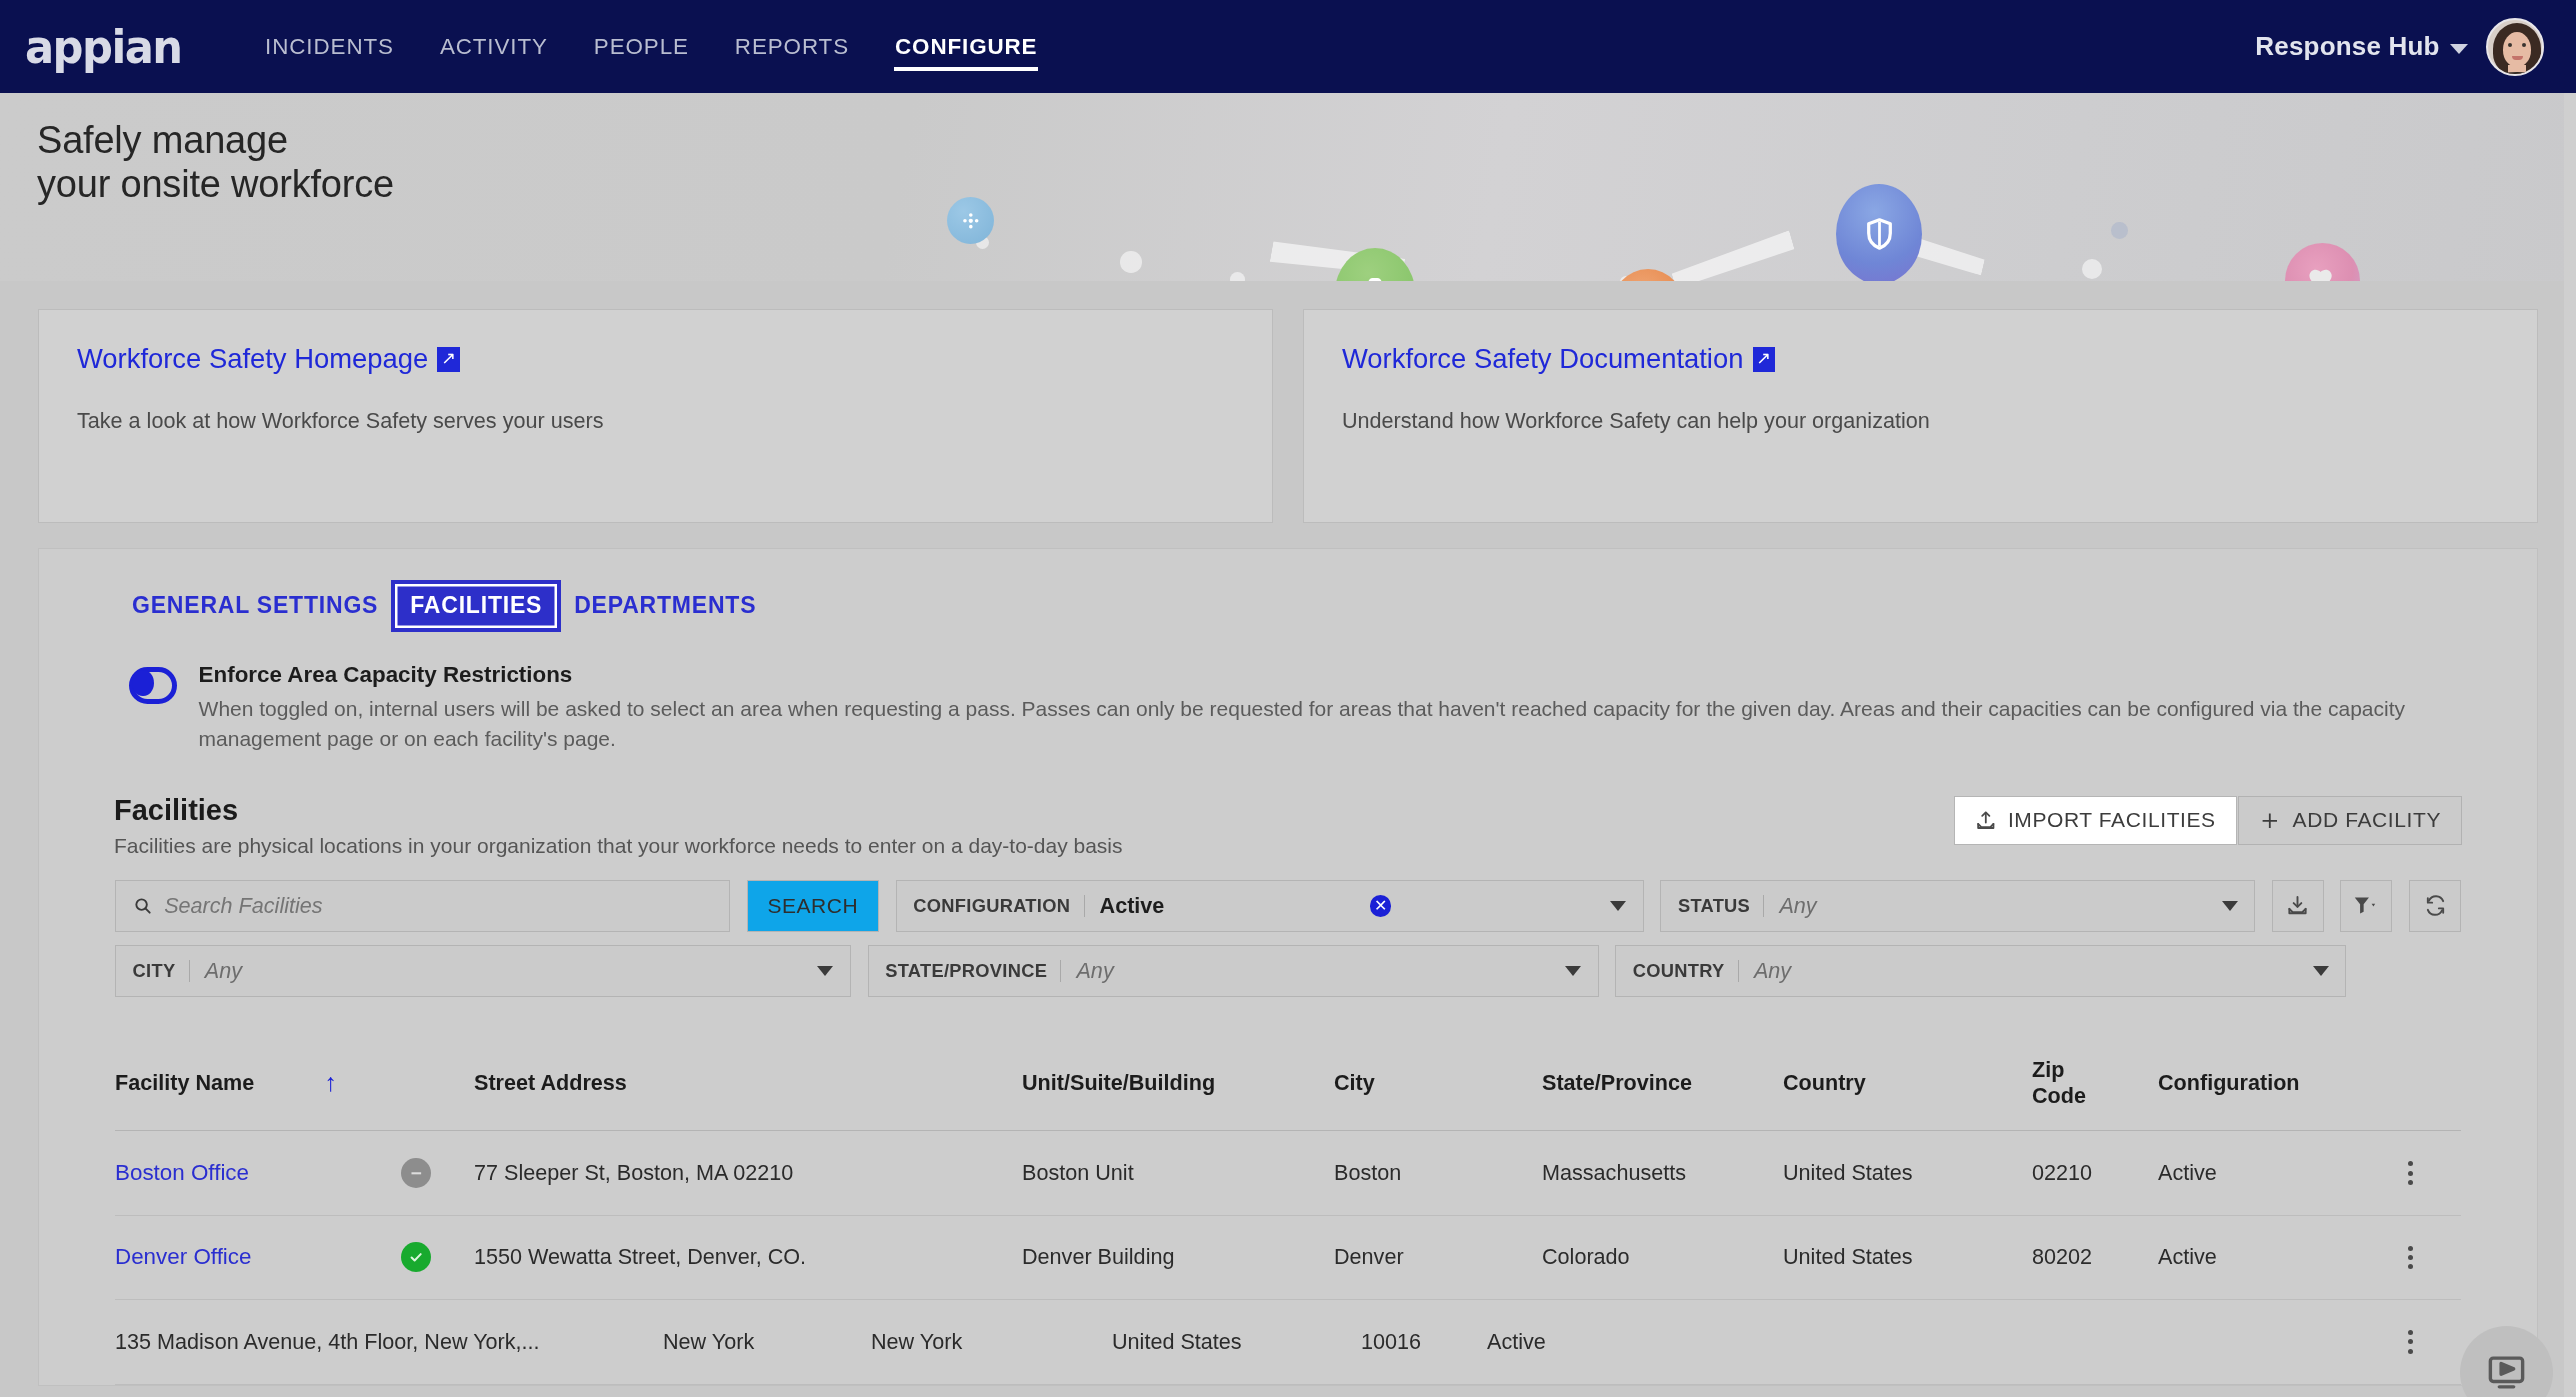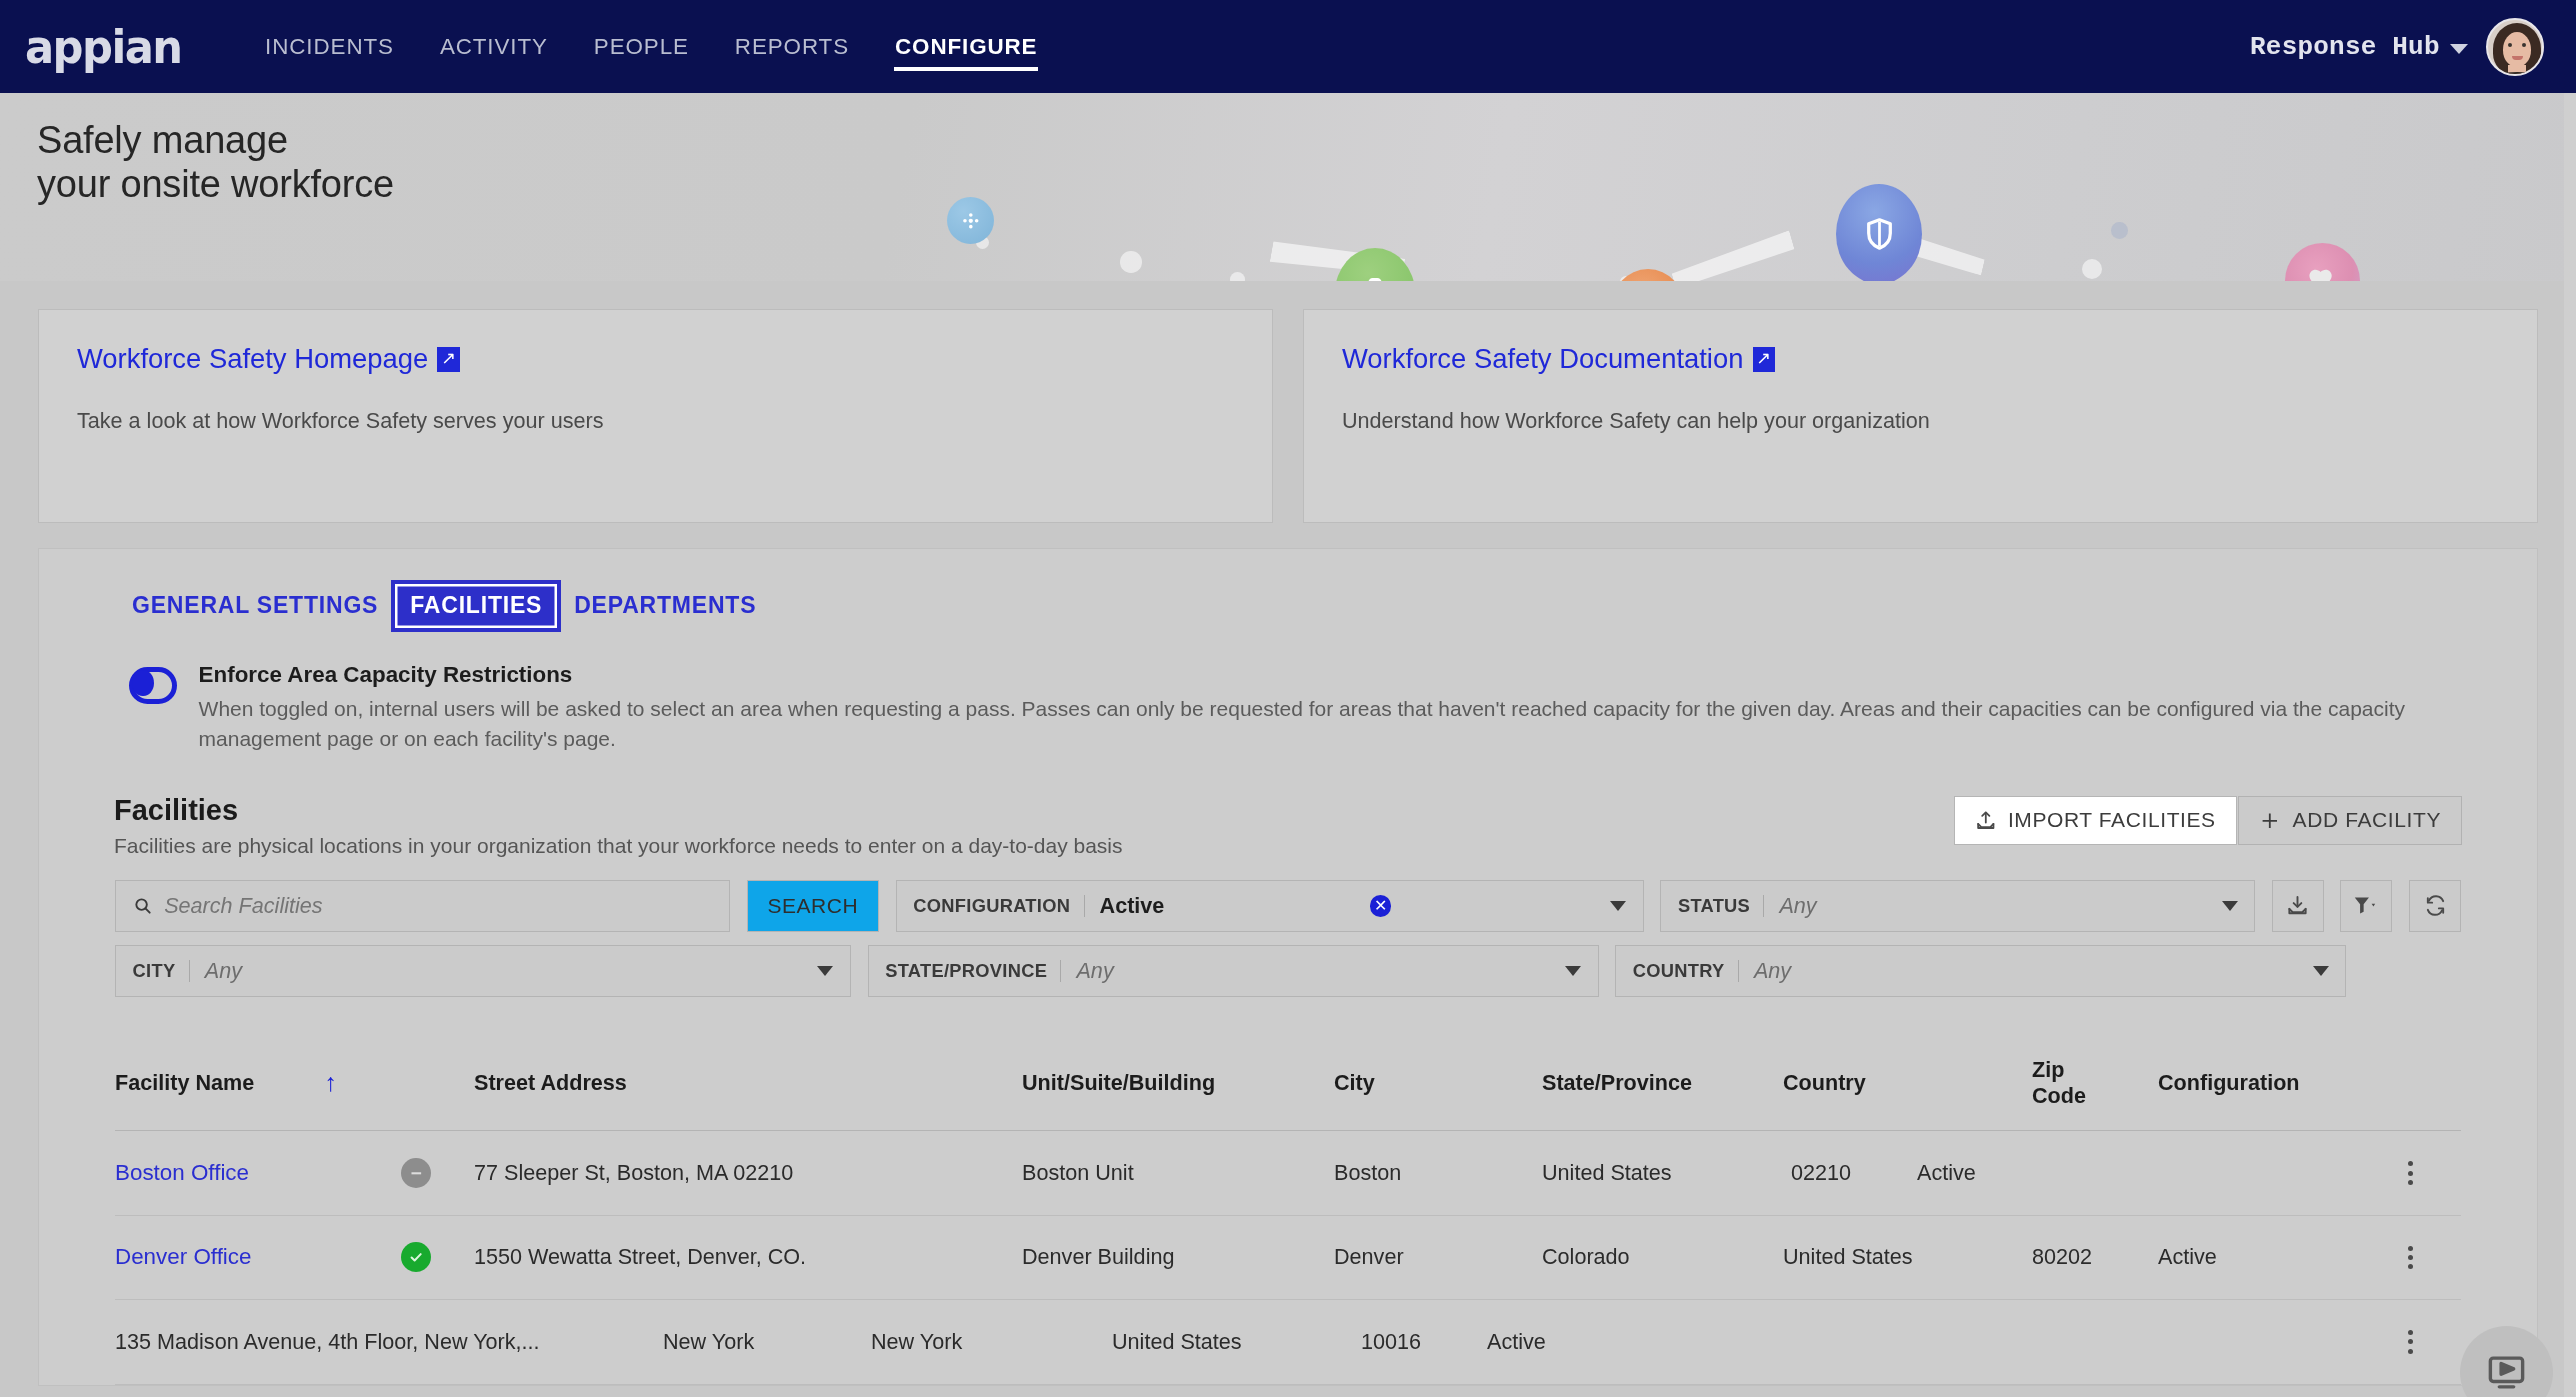--- a/index.html
+++ b/index.html
@@ -47,21 +47,20 @@
     content: "";
     position: absolute;
     left: 22.4px; right: 22.4px; bottom: 21.6px;
     height: 4.2px; background: #ffffff;
   }
   .nav-right {
     margin-left: auto;
     display: flex;
     align-items: center;
     gap: 18.3px;
-    font-family: Liberation Mono, monospace;
   }
   .hub-label {
     color: #e2e4ee;
     font-size: 26px;
     font-weight: 700;
     letter-spacing: 0.2px;
   }
   .caret-down {
     width: 0; height: 0;
     border-left: 9.1px solid transparent;
@@ -596,20 +595,21 @@
           <span class="namelink">Boston Office</span>
           <span class="status-dot neutral">
             <svg width="16.6" height="16.6" viewBox="0 0 24 24">
                 <path d="M5 10.5h14v3H5z" fill="#ddd"></path>
               </svg>
           </span>
         </div>
         <div class="td c-addr">77 Sleeper St, Boston, MA 02210</div>
         <div class="td c-unit">Boston Unit</div>
         <div class="td c-city">Boston</div>
+        <div class="td c-state">Massachusetts</div>
         <div class="td c-country">United States</div>
         <div class="td c-zip">02210</div>
         <div class="td c-config">Active</div>
         <div class="td c-menu">
           <span class="kebab">
               <i></i>
               <i></i>
               <i></i>
             </span>
         </div>

